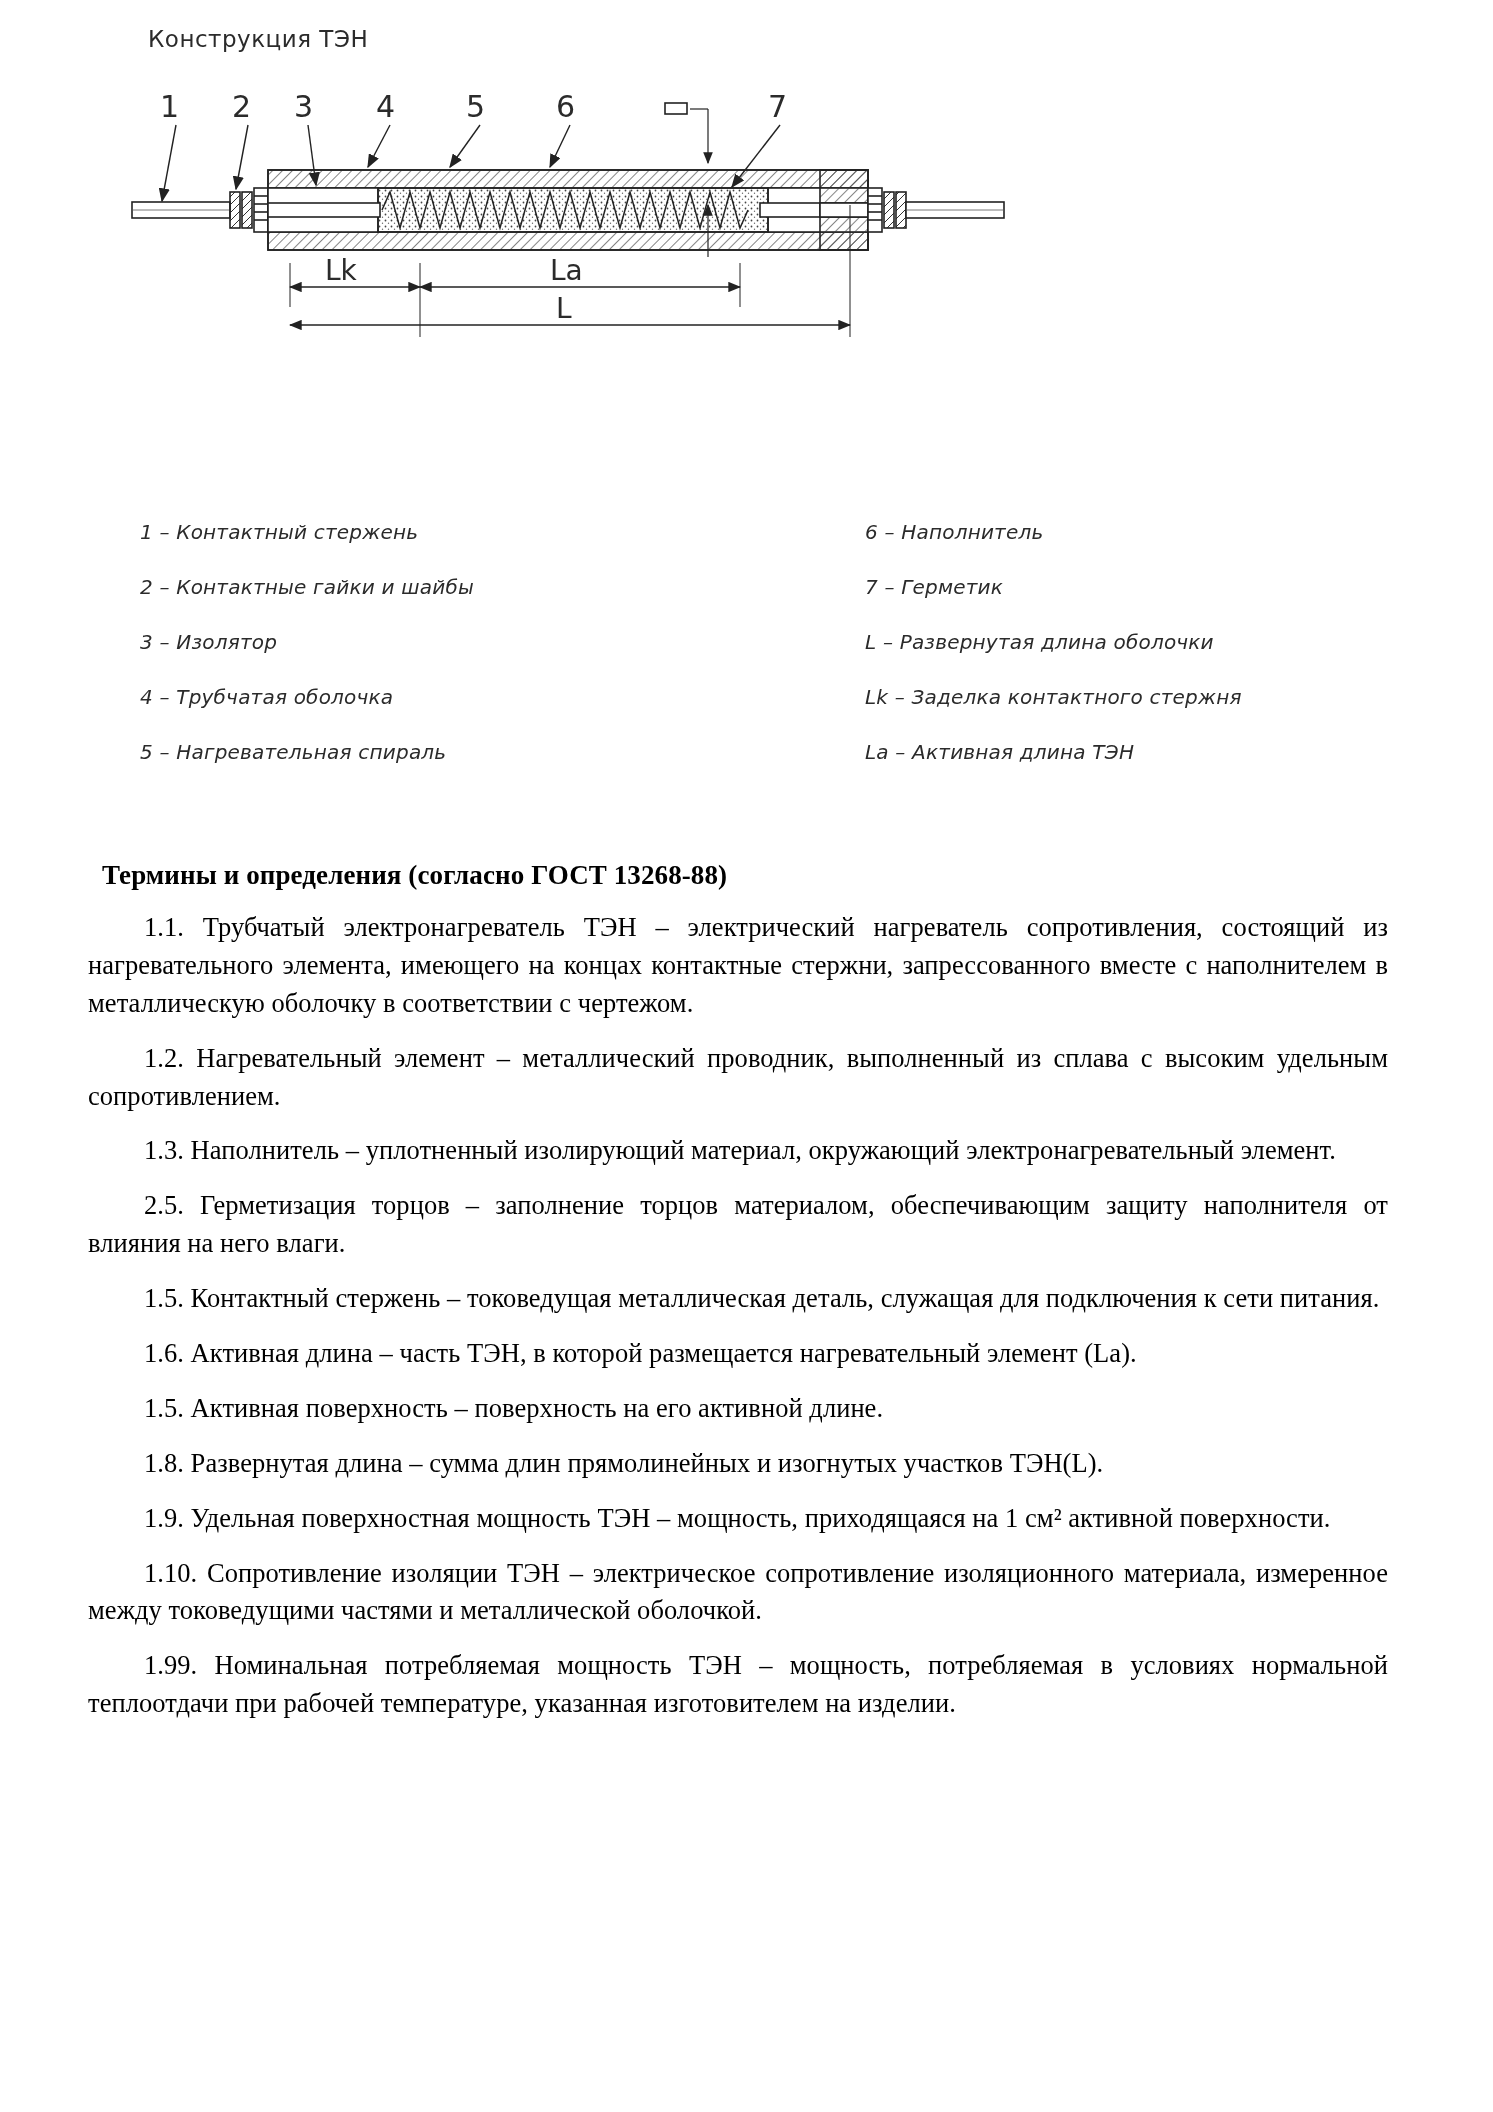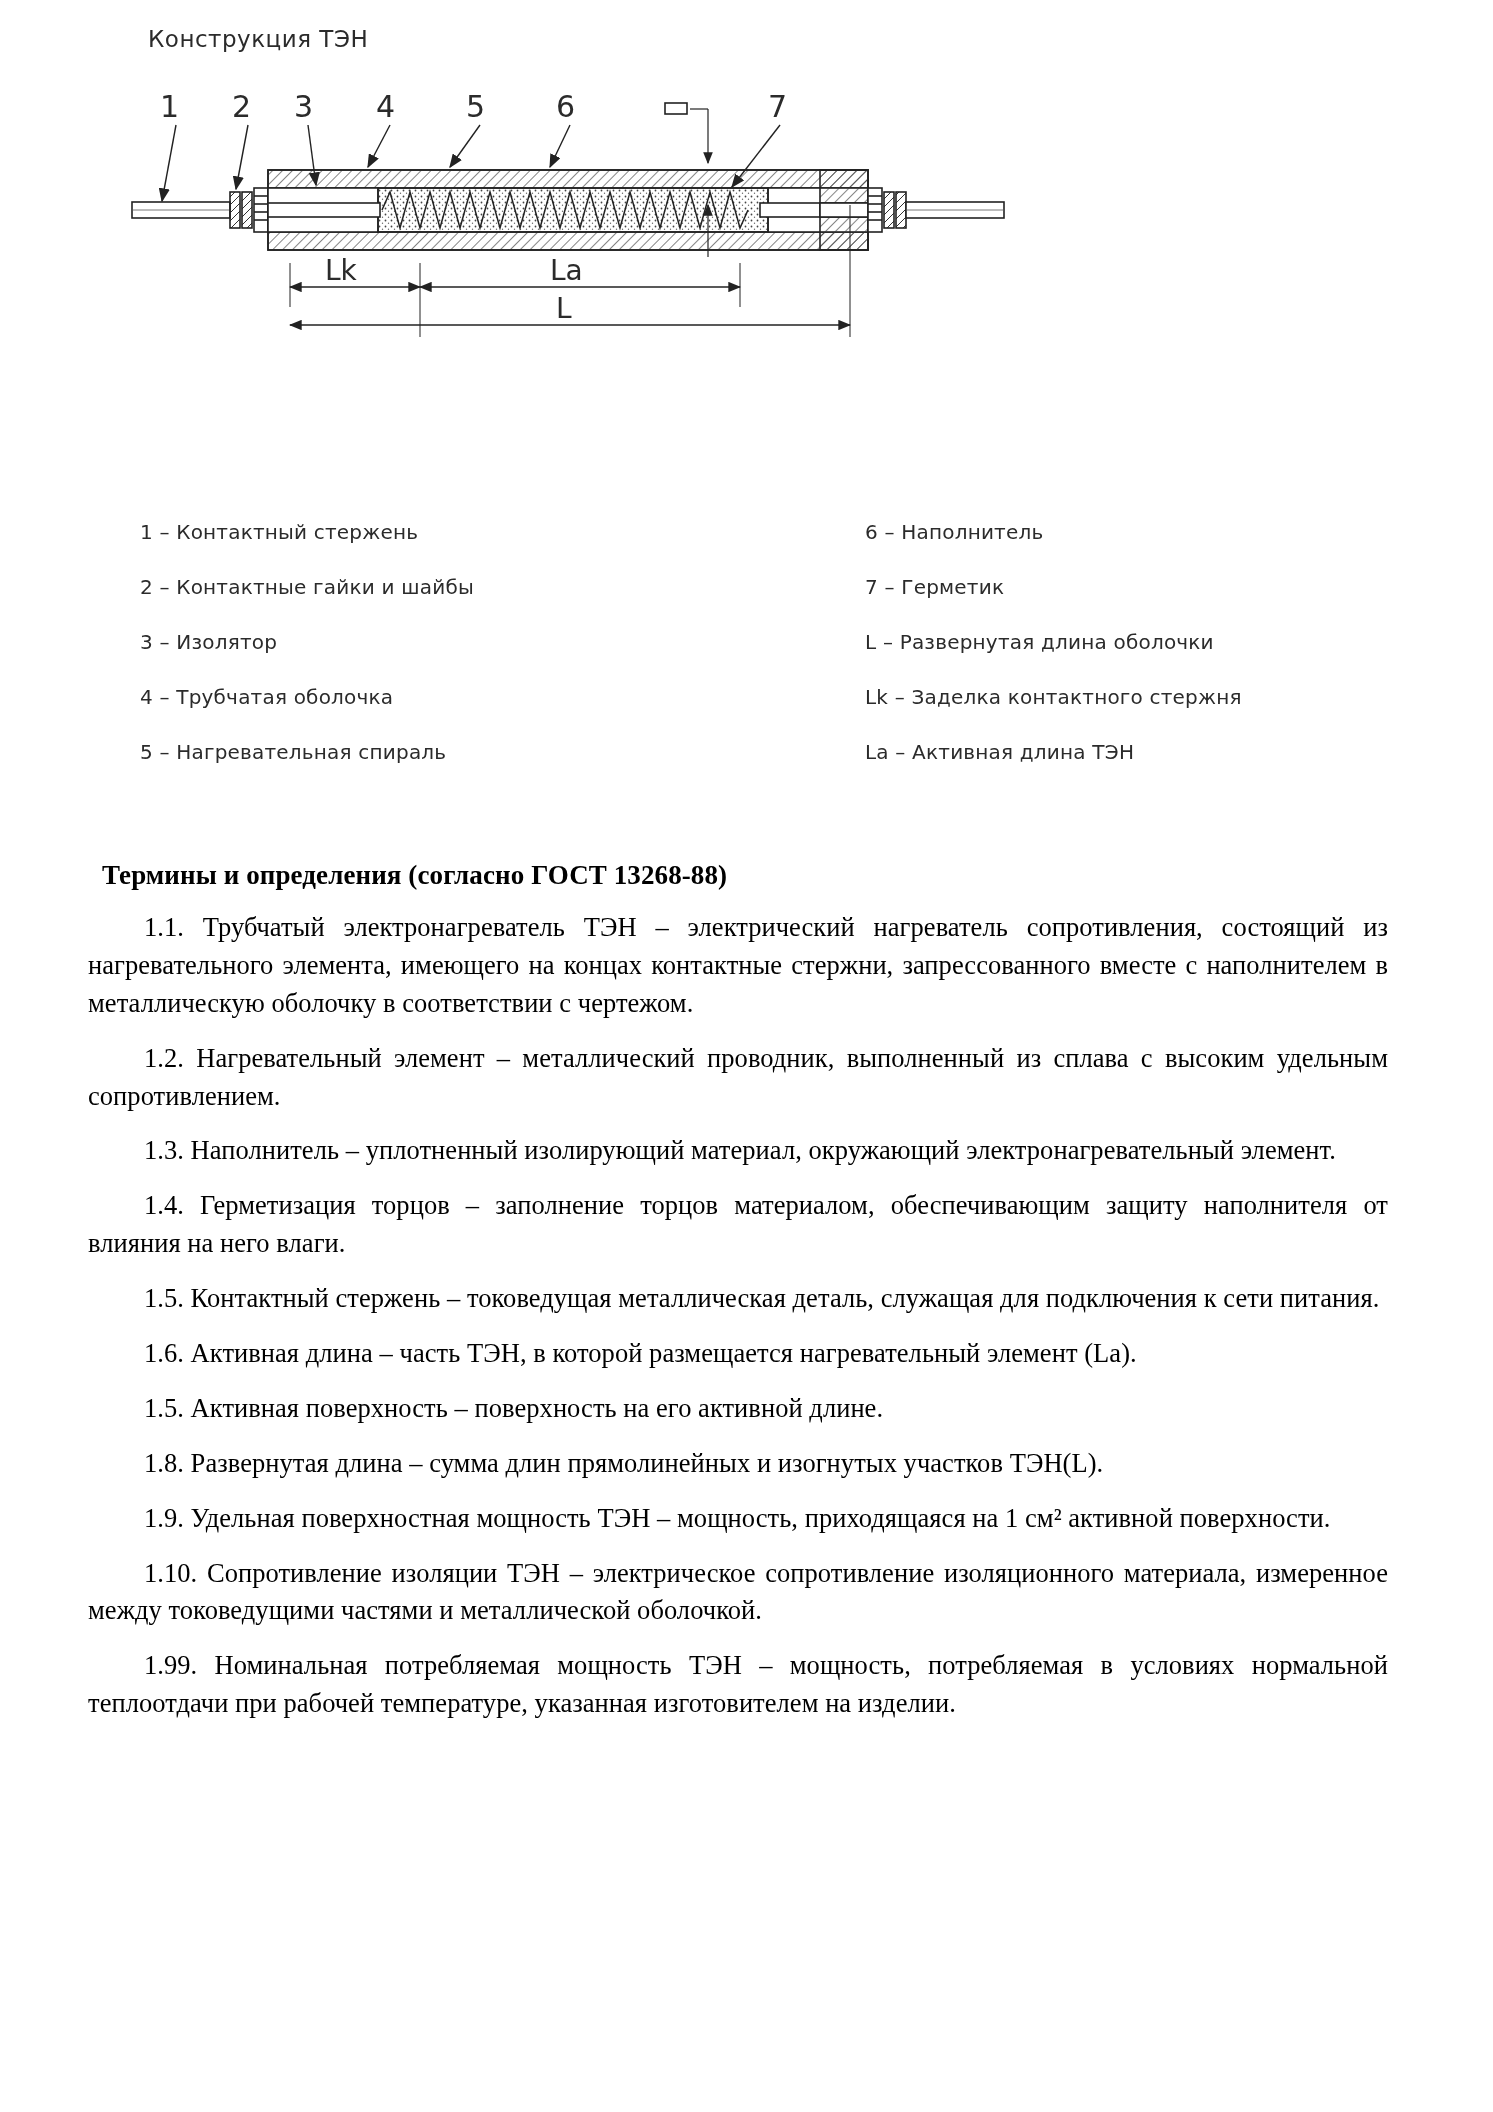--- a/index.html
+++ b/index.html
@@ -57,20 +57,21 @@
   }
   .legend-col.left { left: 0px; }
   .legend-col.right { left: 725px; }
   .legend-item {
     font-family: "DejaVu Sans", sans-serif;
     font-size: 20px;
     color: #2b2b2b;
     margin-bottom: 31px;
     white-space: nowrap;
     letter-spacing: 0.2px;
+    font-style: italic;
   }
 
   
   .text-block {
     position: absolute;
     left: 88px;
     top: 860px;
     width: 1300px;
   }
   .section-heading {
@@ -225,21 +226,21 @@
       </div>
     </div>
   </div>
 
   <div class="text-block">
     <div class="section-heading">Термины и определения (согласно ГОСТ 13268-88)</div>
 
     <p class="para">1.1. Трубчатый электронагреватель ТЭН – электрический нагреватель сопротивления, состоящий из нагревательного элемента, имеющего на концах контактные стержни, запрессованного вместе с наполнителем в металлическую оболочку в соответствии с чертежом.</p>
     <p class="para">1.2. Нагревательный элемент – металлический проводник, выполненный из сплава с высоким удельным сопротивлением.</p>
     <p class="para">1.3. Наполнитель – уплотненный изолирующий материал, окружающий электронагревательный элемент.</p>
-    <p class="para">1.4. Герметизация торцов – заполнение торцов материалом, обеспечивающим защиту наполнителя от влияния на него влаги.</p>
+    <p class="para">2.5. Герметизация торцов – заполнение торцов материалом, обеспечивающим защиту наполнителя от влияния на него влаги.</p>
     <p class="para">1.5. Контактный стержень – токоведущая металлическая деталь, служащая для подключения к сети питания.</p>
     <p class="para">1.6. Активная длина – часть ТЭН, в которой размещается нагревательный элемент (La).</p>
     <p class="para">1.5. Активная поверхность – поверхность на его активной длине.</p>
     <p class="para">1.8. Развернутая длина – сумма длин прямолинейных и изогнутых участков ТЭН(L).</p>
     <p class="para">1.9. Удельная поверхностная мощность ТЭН – мощность, приходящаяся на 1 см² активной поверхности.</p>
     <p class="para">1.10. Сопротивление изоляции ТЭН – электрическое сопротивление изоляционного материала, измеренное между токоведущими частями и металлической оболочкой.</p>
     <p class="para para-last">1.99. Номинальная потребляемая мощность ТЭН – мощность, потребляемая в условиях нормальной теплоотдачи при рабочей температуре, указанная изготовителем на изделии.</p>
   </div>
 
 </div>

